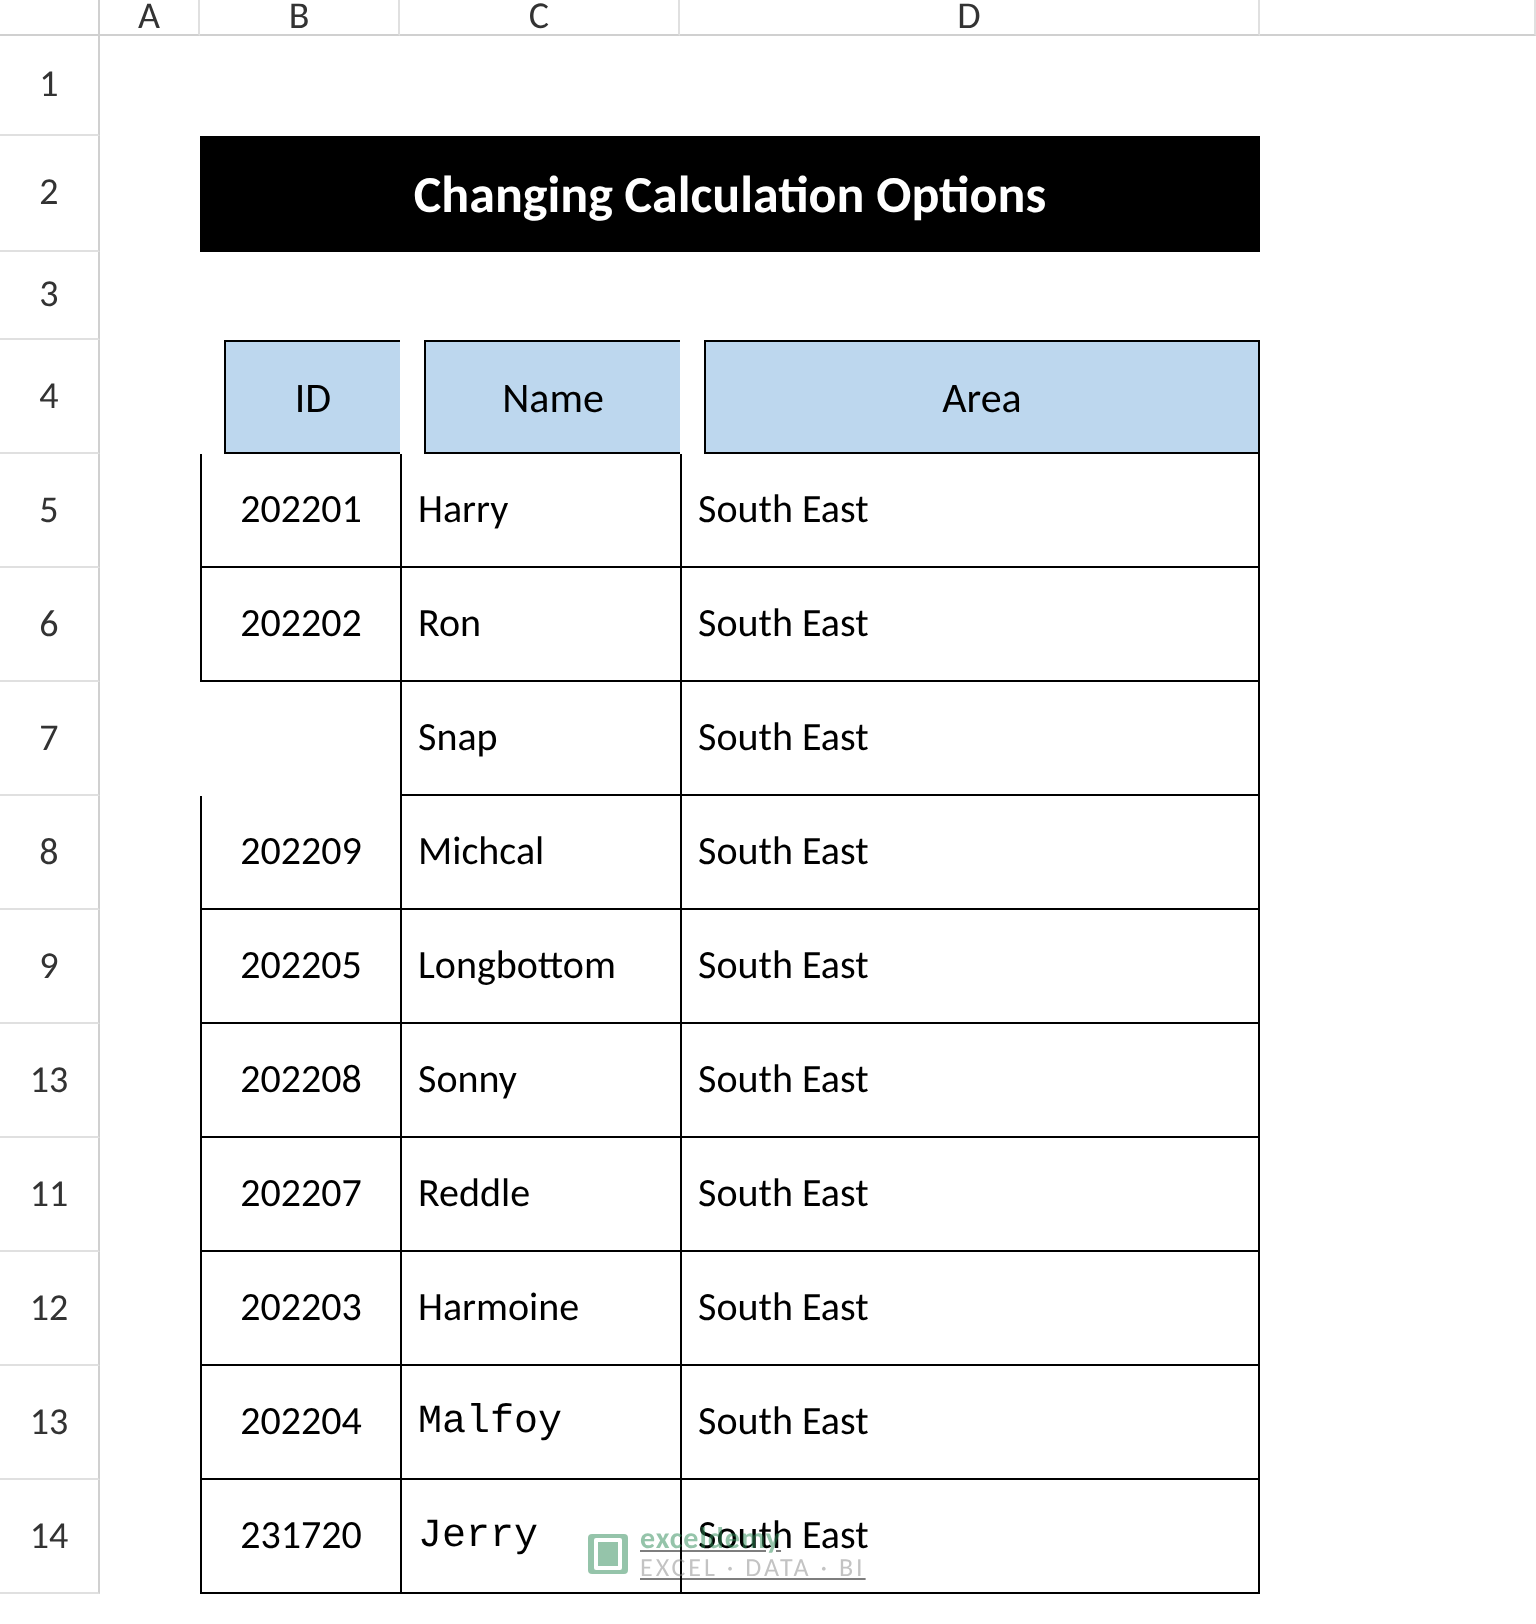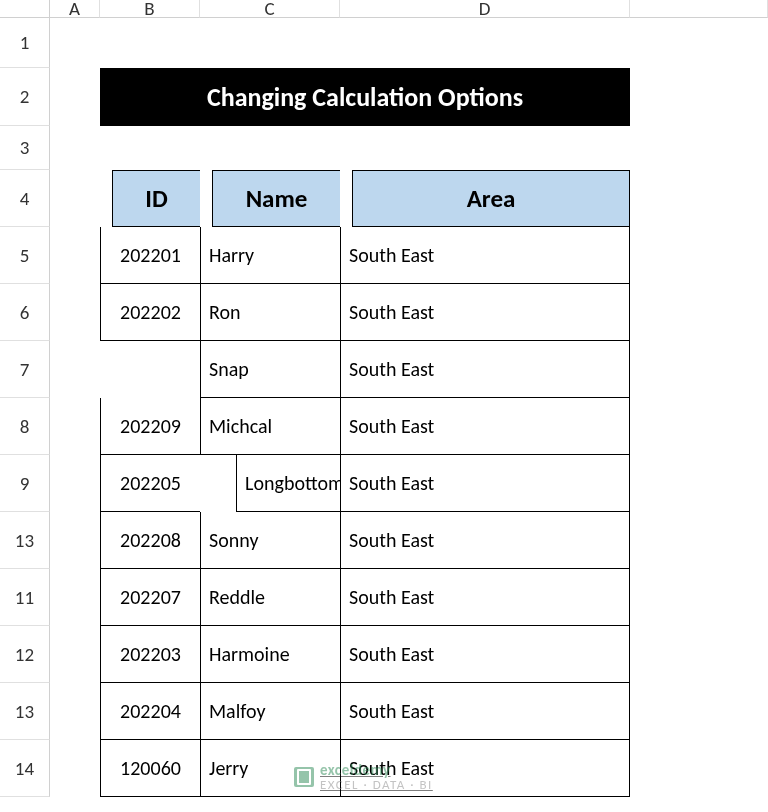--- a/index.html
+++ b/index.html
@@ -52,22 +52,22 @@
       background: #000000;
       color: #ffffff;
       font-size: 26px;
       font-weight: bold;
       display: flex;
       align-items: center;
       justify-content: center;
     }
     .table-header {
       background: #bdd7ee;
-      font-weight: bold;
-      font-size: 25px;
+      font-weight: normal;
+      font-size: 21px;
       display: flex;
       align-items: center;
       justify-content: center;
       border: 1px solid #000;
       margin-left: 12px;
     }
     .table-cell {
       background: #ffffff;
       font-size: 20px;
       display: flex;
@@ -161,36 +161,36 @@
     <div class="table-cell" style="grid-area: 6 / 5; border-top: none;">South East</div>
     <div class="table-cell center" style="grid-area: 7 / 3; border-right: none; border-top: none; text-align: center;">202202</div>
     <div class="table-cell" style="grid-area: 7 / 4; border-right: none; border-top: none;">Ron</div>
     <div class="table-cell" style="grid-area: 7 / 5; border-top: none;">South East</div>
     <div class="table-cell" style="grid-area: 8 / 4; border-right: none; border-top: none;">Snap</div>
     <div class="table-cell" style="grid-area: 8 / 5; border-top: none;">South East</div>
     <div class="table-cell center" style="grid-area: 9 / 3; border-right: none; border-top: none;">202209</div>
     <div class="table-cell" style="grid-area: 9 / 4; border-right: none; border-top: none;">Michcal</div>
     <div class="table-cell" style="grid-area: 9 / 5; border-top: none;">South East</div>
     <div class="table-cell center" style="grid-area: 10 / 3; border-right: none; border-top: none;">202205</div>
-    <div class="table-cell" style="grid-area: 10 / 4; border-right: none; border-top: none; margin-left: 36px;">Longbottom</div>
+    <div class="table-cell" style="grid-area: 10 / 4; border-right: none; border-top: none;">Longbottom</div>
     <div class="table-cell" style="grid-area: 10 / 5; border-top: none;">South East</div>
     <div class="table-cell center" style="grid-area: 11 / 3; border-right: none; border-top: none;">202208</div>
     <div class="table-cell" style="grid-area: 11 / 4; border-right: none; border-top: none;">Sonny</div>
     <div class="table-cell" style="grid-area: 11 / 5; border-top: none;">South East</div>
     <div class="table-cell center" style="grid-area: 12 / 3; border-right: none; border-top: none;">202207</div>
     <div class="table-cell" style="grid-area: 12 / 4; border-right: none; border-top: none;">Reddle</div>
     <div class="table-cell" style="grid-area: 12 / 5; border-top: none;">South East</div>
     <div class="table-cell center" style="grid-area: 13 / 3; border-right: none; border-top: none;">202203</div>
     <div class="table-cell" style="grid-area: 13 / 4; border-right: none; border-top: none;">Harmoine</div>
     <div class="table-cell" style="grid-area: 13 / 5; border-top: none;">South East</div>
     <div class="table-cell center" style="grid-area: 14 / 3; border-right: none; border-top: none;">202204</div>
-    <div class="table-cell" style="grid-area: 14 / 4; border-right: none; border-top: none;">Malfoy</div>
+    <div class="table-cell" style="grid-area: 14 / 4; border-right: none; border-top: none; font-family: Liberation Mono, monospace;">Malfoy</div>
     <div class="table-cell" style="grid-area: 14 / 5; border-top: none;">South East</div>
-    <div class="table-cell center" style="grid-area: 15 / 3; border-right: none; border-top: none;">120060</div>
-    <div class="table-cell" style="grid-area: 15 / 4; border-right: none; border-top: none;">Jerry</div>
+    <div class="table-cell center" style="grid-area: 15 / 3; border-right: none; border-top: none;">231720</div>
+    <div class="table-cell" style="grid-area: 15 / 4; border-right: none; border-top: none; font-family: Liberation Mono, monospace;">Jerry</div>
     <div class="table-cell" style="grid-area: 15 / 5; border-top: none;">South East</div>
   </div>
 
 <div class="watermark">
   <div class="watermark-icon"></div>
   <div class="watermark-text">
     <span class="watermark-main">exceldemy</span>
     <span class="watermark-sub">EXCEL · DATA · BI</span>
   </div>
 </div>

